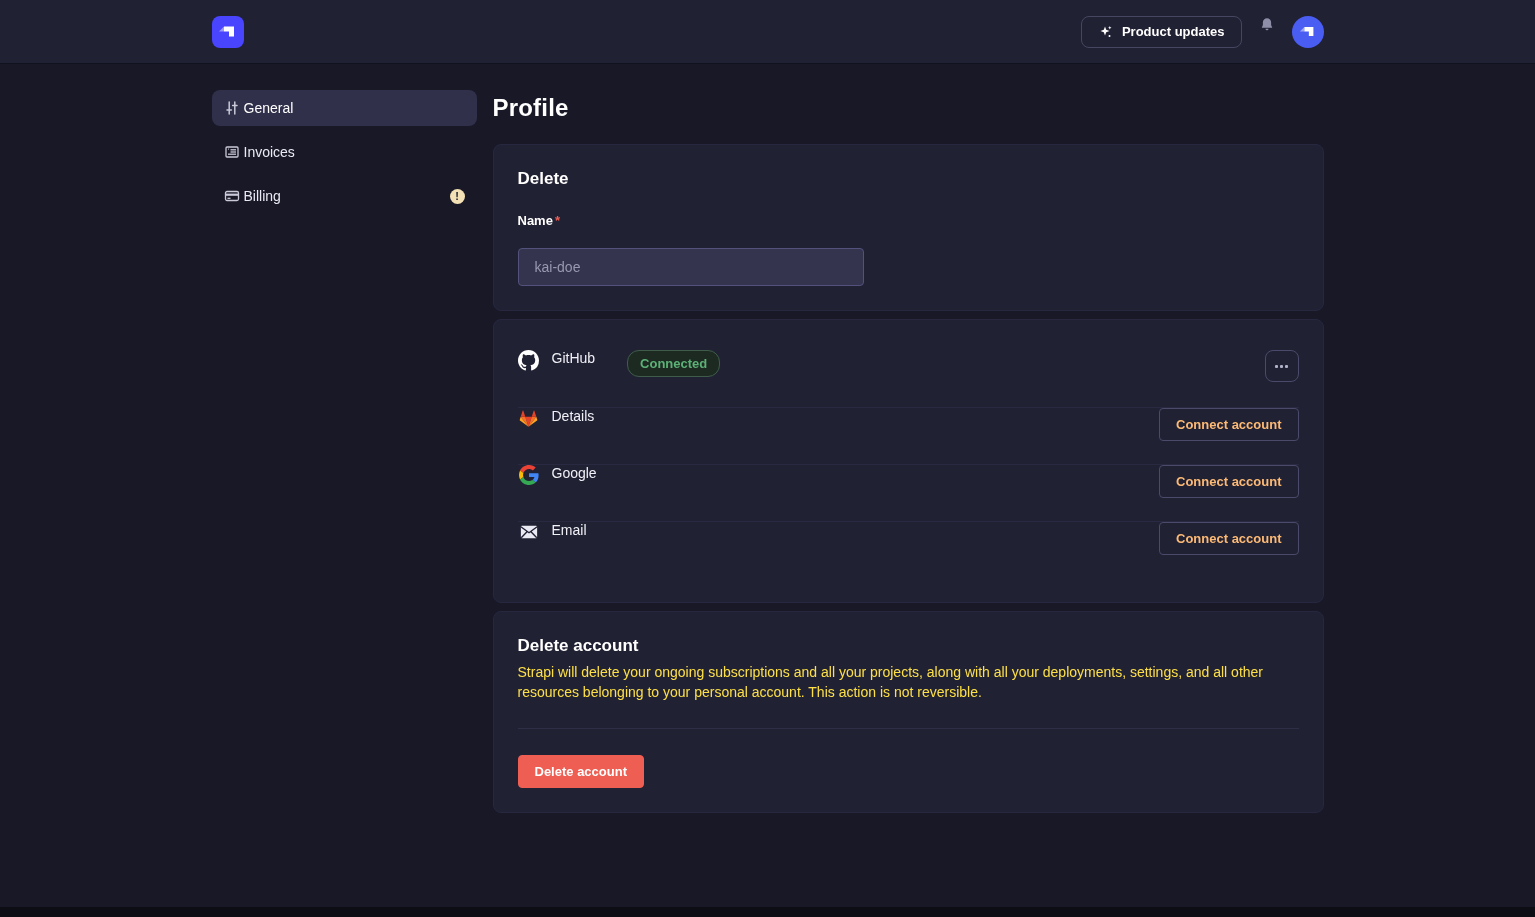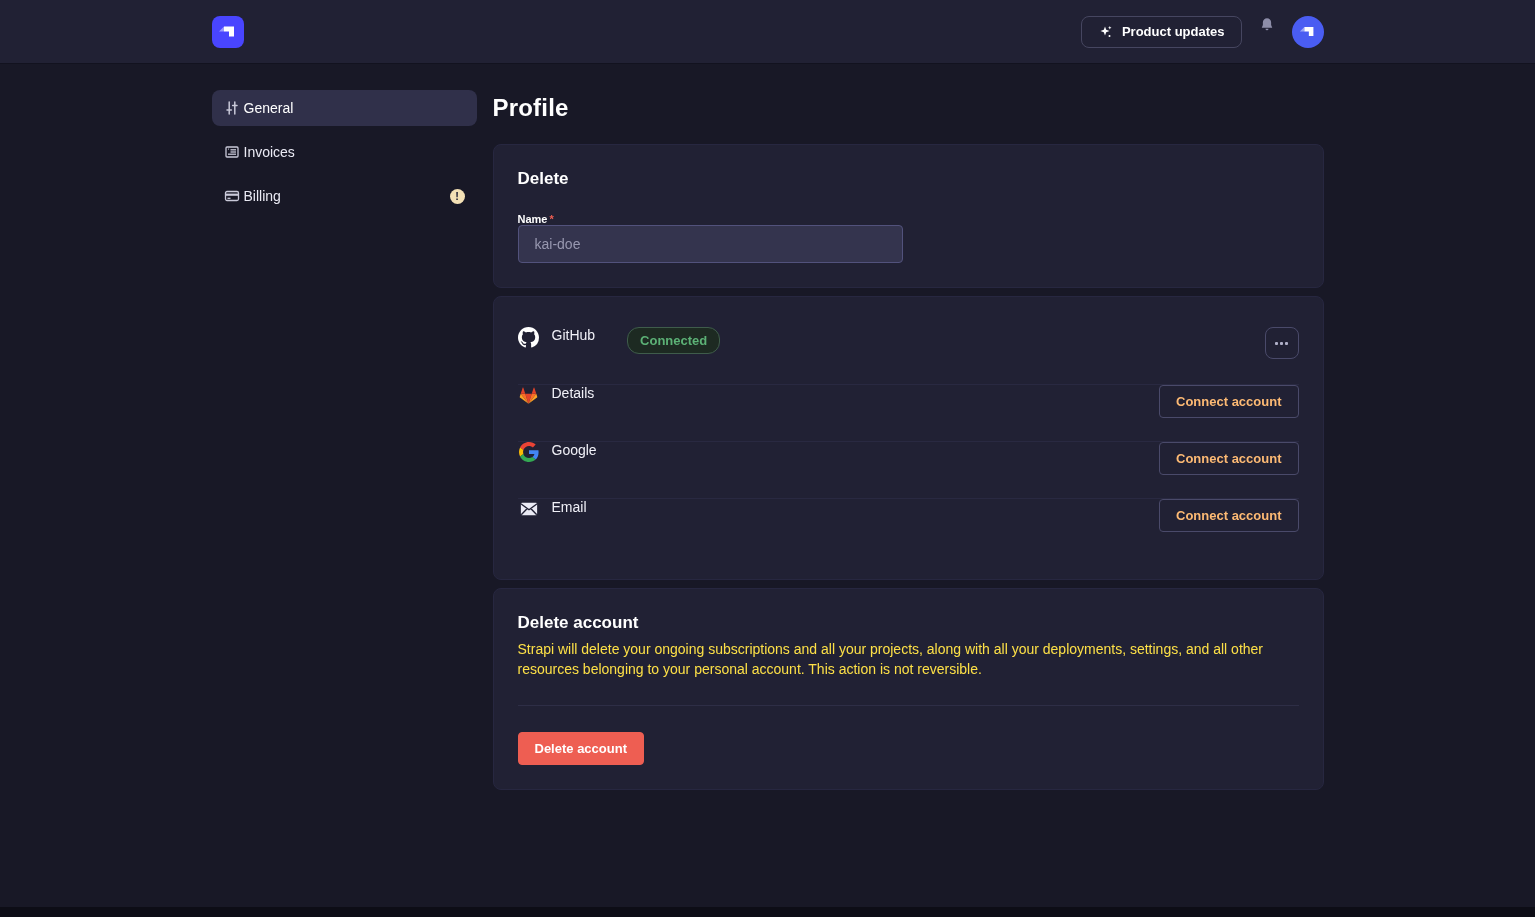--- a/index.html
+++ b/index.html
@@ -25,23 +25,23 @@
   .warn-badge { margin-left:auto; width:15px; height:15px; border-radius:50%; background:#f3e0b5; color:#212134; font-size:11px; font-weight:700; display:flex; align-items:center; justify-content:center; line-height:1; }
 
   main { flex:1; min-width:0; padding-bottom:40px; }
   .page-title { font-size:24px; font-weight:700; margin:4px 0 22px; letter-spacing:.2px; }
 
   .card { background:#212134; border:1px solid #272740; border-radius:8px; padding:24px; margin-bottom:8px; }
   .card h2 { font-size:17px; font-weight:700; }
 
   
   .field { margin-top:24px; }
-  .field label { display:block; font-size:11px; font-weight:700; margin-bottom:0; }
+  .field label { display:block; font-size:13px; font-weight:700; margin-bottom:20px; }
   .req { color:#ee5e52; margin-left:2px; }
-  .text-input { width:385px; height:38px; background:#34344e; border:1px solid #52527c; border-radius:4px; color:#e6e6f0; font-size:14px; font-family:inherit; padding:0 16px; outline:none; }
+  .text-input { width:346px; height:38px; background:#34344e; border:1px solid #52527c; border-radius:4px; color:#e6e6f0; font-size:14px; font-family:inherit; padding:0 16px; outline:none; }
   .text-input::placeholder { color:#98a; color:#9898b0; }
 
   
   .rows { margin-top:6px; }
   .acct-row { display:flex; align-items:flex-start; height:57px; }
   .acct-row + .acct-row { border-top:1px solid #292941; }
   .acct-icon { width:22px; display:flex; align-items:center; justify-content:center; }
   .acct-name { font-size:14px; color:#f0f0f7; margin-left:12px; }
   .badge-success { margin-left:32px; padding:5px 12px; border:1px solid #3f5c4b; background:#1d2a22; border-radius:12px; color:#5cb176; font-size:13px; font-weight:700; }
   .spacer { flex:1; }

